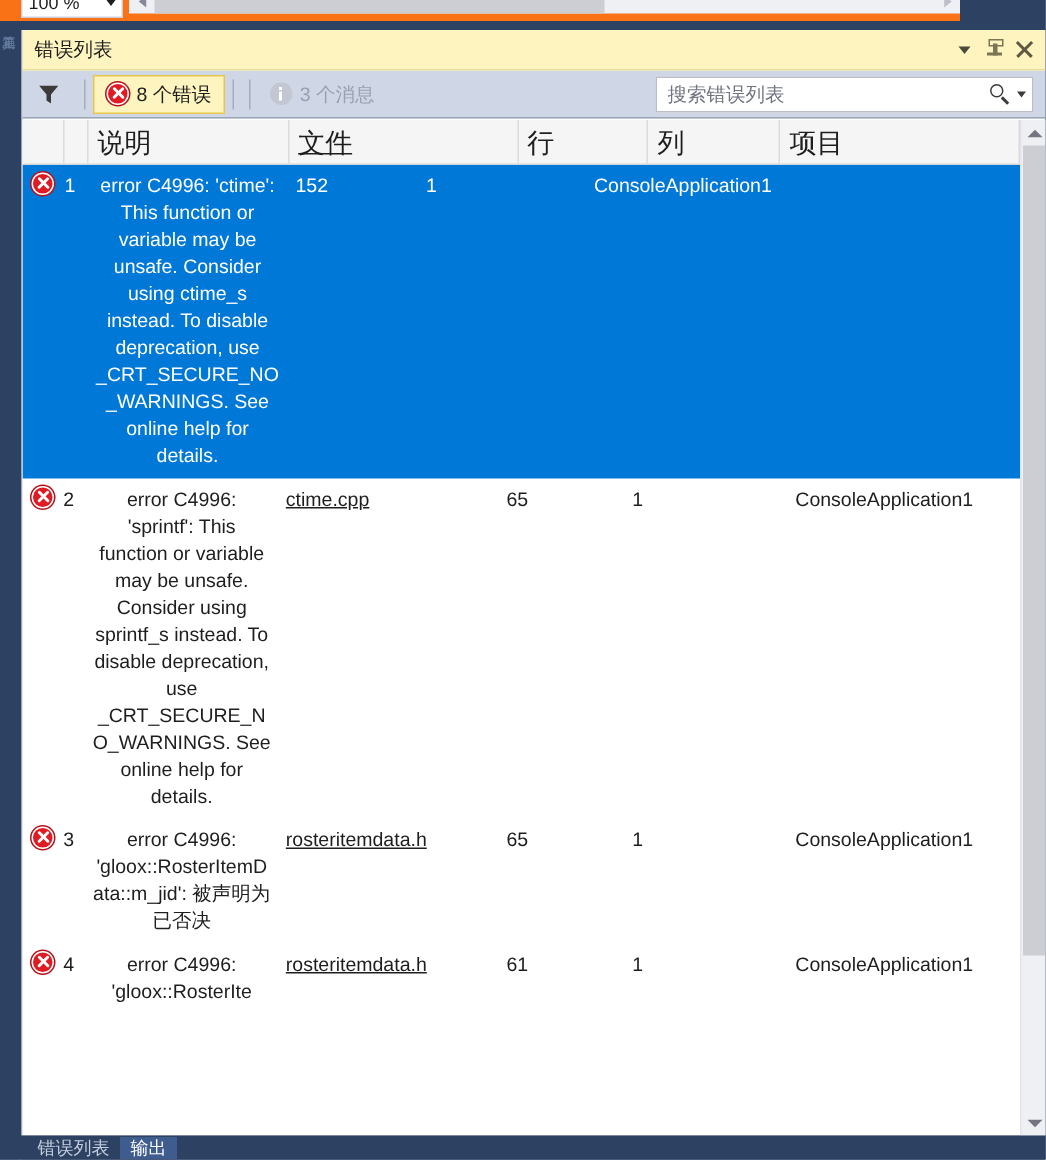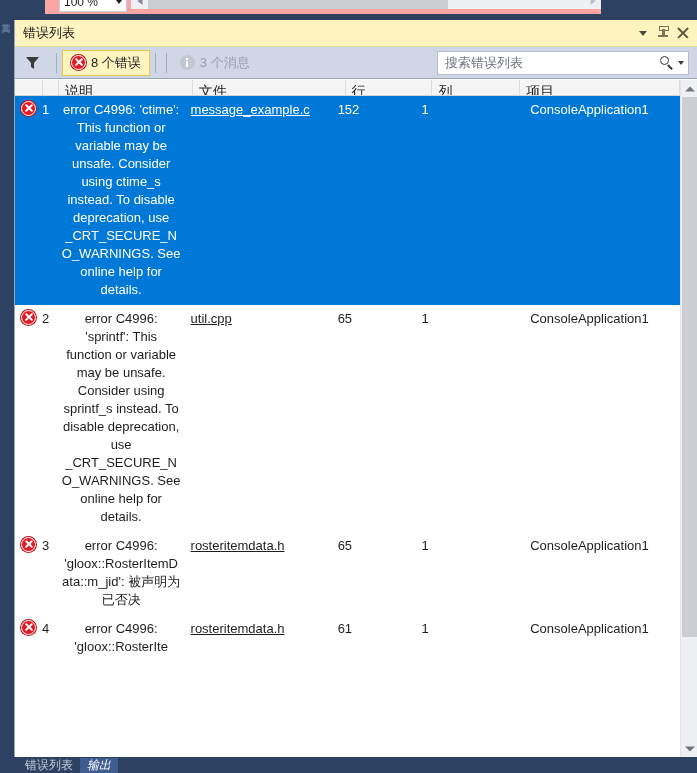--- a/index.html
+++ b/index.html
@@ -8,23 +8,22 @@
     width: 697px; height: 773px;
     overflow: hidden;
     font-family: "Liberation Sans", "DejaVu Sans", sans-serif;
     font-size: 12px;
     background: #2d4163;
   }
   #root { position: relative; width: 697px; height: 773px; background: #2d4163; }
 
   
   .topstrip {
-    position: absolute; left: 0; top: 0; width: 556px; height: 14px;
-    background: #fca5a5;
-    margin-left: 45px;
+    position: absolute; left: 0; top: 0; width: 640px; height: 14px;
+    background: #f97316;
   }
   .zoombox {
     position: absolute; left: 14px; top: -8px; width: 68px; height: 20px;
     background: #ffffff; border: 1px solid #cccedb;
     display: flex; align-items: center; padding: 0 4px;
   }
   .zoombox .zval { font-size: 12px; color: #1e1e1e; flex: 1; }
   .zoombox .zarrow {
     width: 0; height: 0; border-left: 3px solid transparent;
     border-right: 3px solid transparent; border-top: 4px solid #1e1e1e;
@@ -155,22 +154,22 @@
   .mag { width:13px; height:13px; position:relative; flex:none; }
   .mag .ring { position:absolute; left:0; top:0; width:9px;height:9px;border:1.6px solid #3b3b3b;border-radius:50%; }
   .mag .stick { position:absolute; left:7.5px; top:8px; width:6px;height:1.6px;background:#3b3b3b; transform:rotate(45deg); transform-origin:left center; }
   .scaret { width:0;height:0;border-left:3px solid transparent;border-right:3px solid transparent;border-top:4px solid #3b3b3b; margin-left:5px; }
 
   
   .gridwrap { position:absolute; left:0; top:60px; right:0; bottom:0; background:#fff; }
   .gridscroll { position:absolute; left:0; top:0; right:17px; bottom:0; overflow:hidden; }
 
   .hdr {
-    display:flex; height:16px; background:#f5f5f5;
-    border-bottom:1px solid #d6d6d6; font-size:14px; color:#1e1e1e;
+    display:flex; height:30px; background:#f5f5f5;
+    border-bottom:1px solid #d6d6d6; font-size:18px; color:#1e1e1e;
   }
   .hdr .hc {
     border-right:1px solid #dcdcdc; padding:3px 0 0 6px; overflow:hidden; white-space:nowrap;
   }
 
   .c0 { width:28px; }
   .c1 { width:16px; }
   .c2 { width:134px; }
   .c3 { width:153px;text-decoration:underline; }
   .c4 { width:87px; }
@@ -204,21 +203,21 @@
   
   .tabbar {
     position:absolute; left:14px; bottom:0; right:0; height:16px;
     background:#2d4163; overflow:hidden;
   }
   .tab {
     position:absolute; bottom:0; height:15px; padding: 0 7px;
     font-size:12px; line-height:15px; white-space:nowrap;
   }
   .tab.t1 { left:4px; color:#c4cede; }
-  .tab.t2 { left:66px; background:#3e5c8e; color:#ffffff;font-style:italic; }
+  .tab.t2 { left:66px; background:#3e5c8e; color:#ffffff; }
 </style>
 </head>
 <body>
 
 <div id="root">
 
   <div class="topstrip">
     <div class="zoombox">
       <span class="zval">100 %</span>
       <span class="zarrow"></span>
@@ -320,36 +319,35 @@
             <div class="row selected">
               <div class="cell icon c0">
                 <span class="ico-err">
                   <span class="circ"></span>
                   <span class="x1"></span>
                   <span class="x2"></span>
                 </span>
               </div>
               <div class="cell num c1">1</div>
               <div class="cell desc c2">error C4996: 'ctime': This function or variable may be unsafe. Consider using ctime_s instead. To disable deprecation, use _CRT_SECURE_NO_WARNINGS. See online help for details.</div>
-              <div class="cell file c3">message_example.c</div>
               <div class="cell line c4">152</div>
               <div class="cell col c5">1</div>
               <div class="cell proj c6">ConsoleApplication1</div>
             </div>
             <div class="row">
               <div class="cell icon c0">
                 <span class="ico-err">
                   <span class="circ"></span>
                   <span class="x1"></span>
                   <span class="x2"></span>
                 </span>
               </div>
               <div class="cell num c1">2</div>
               <div class="cell desc c2">error C4996: 'sprintf': This function or variable may be unsafe. Consider using sprintf_s instead. To disable deprecation, use _CRT_SECURE_NO_WARNINGS. See online help for details.</div>
-              <div class="cell file c3">util.cpp</div>
+              <div class="cell file c3">ctime.cpp</div>
               <div class="cell line c4">65</div>
               <div class="cell col c5">1</div>
               <div class="cell proj c6">ConsoleApplication1</div>
             </div>
             <div class="row">
               <div class="cell icon c0">
                 <span class="ico-err">
                   <span class="circ"></span>
                   <span class="x1"></span>
                   <span class="x2"></span>

